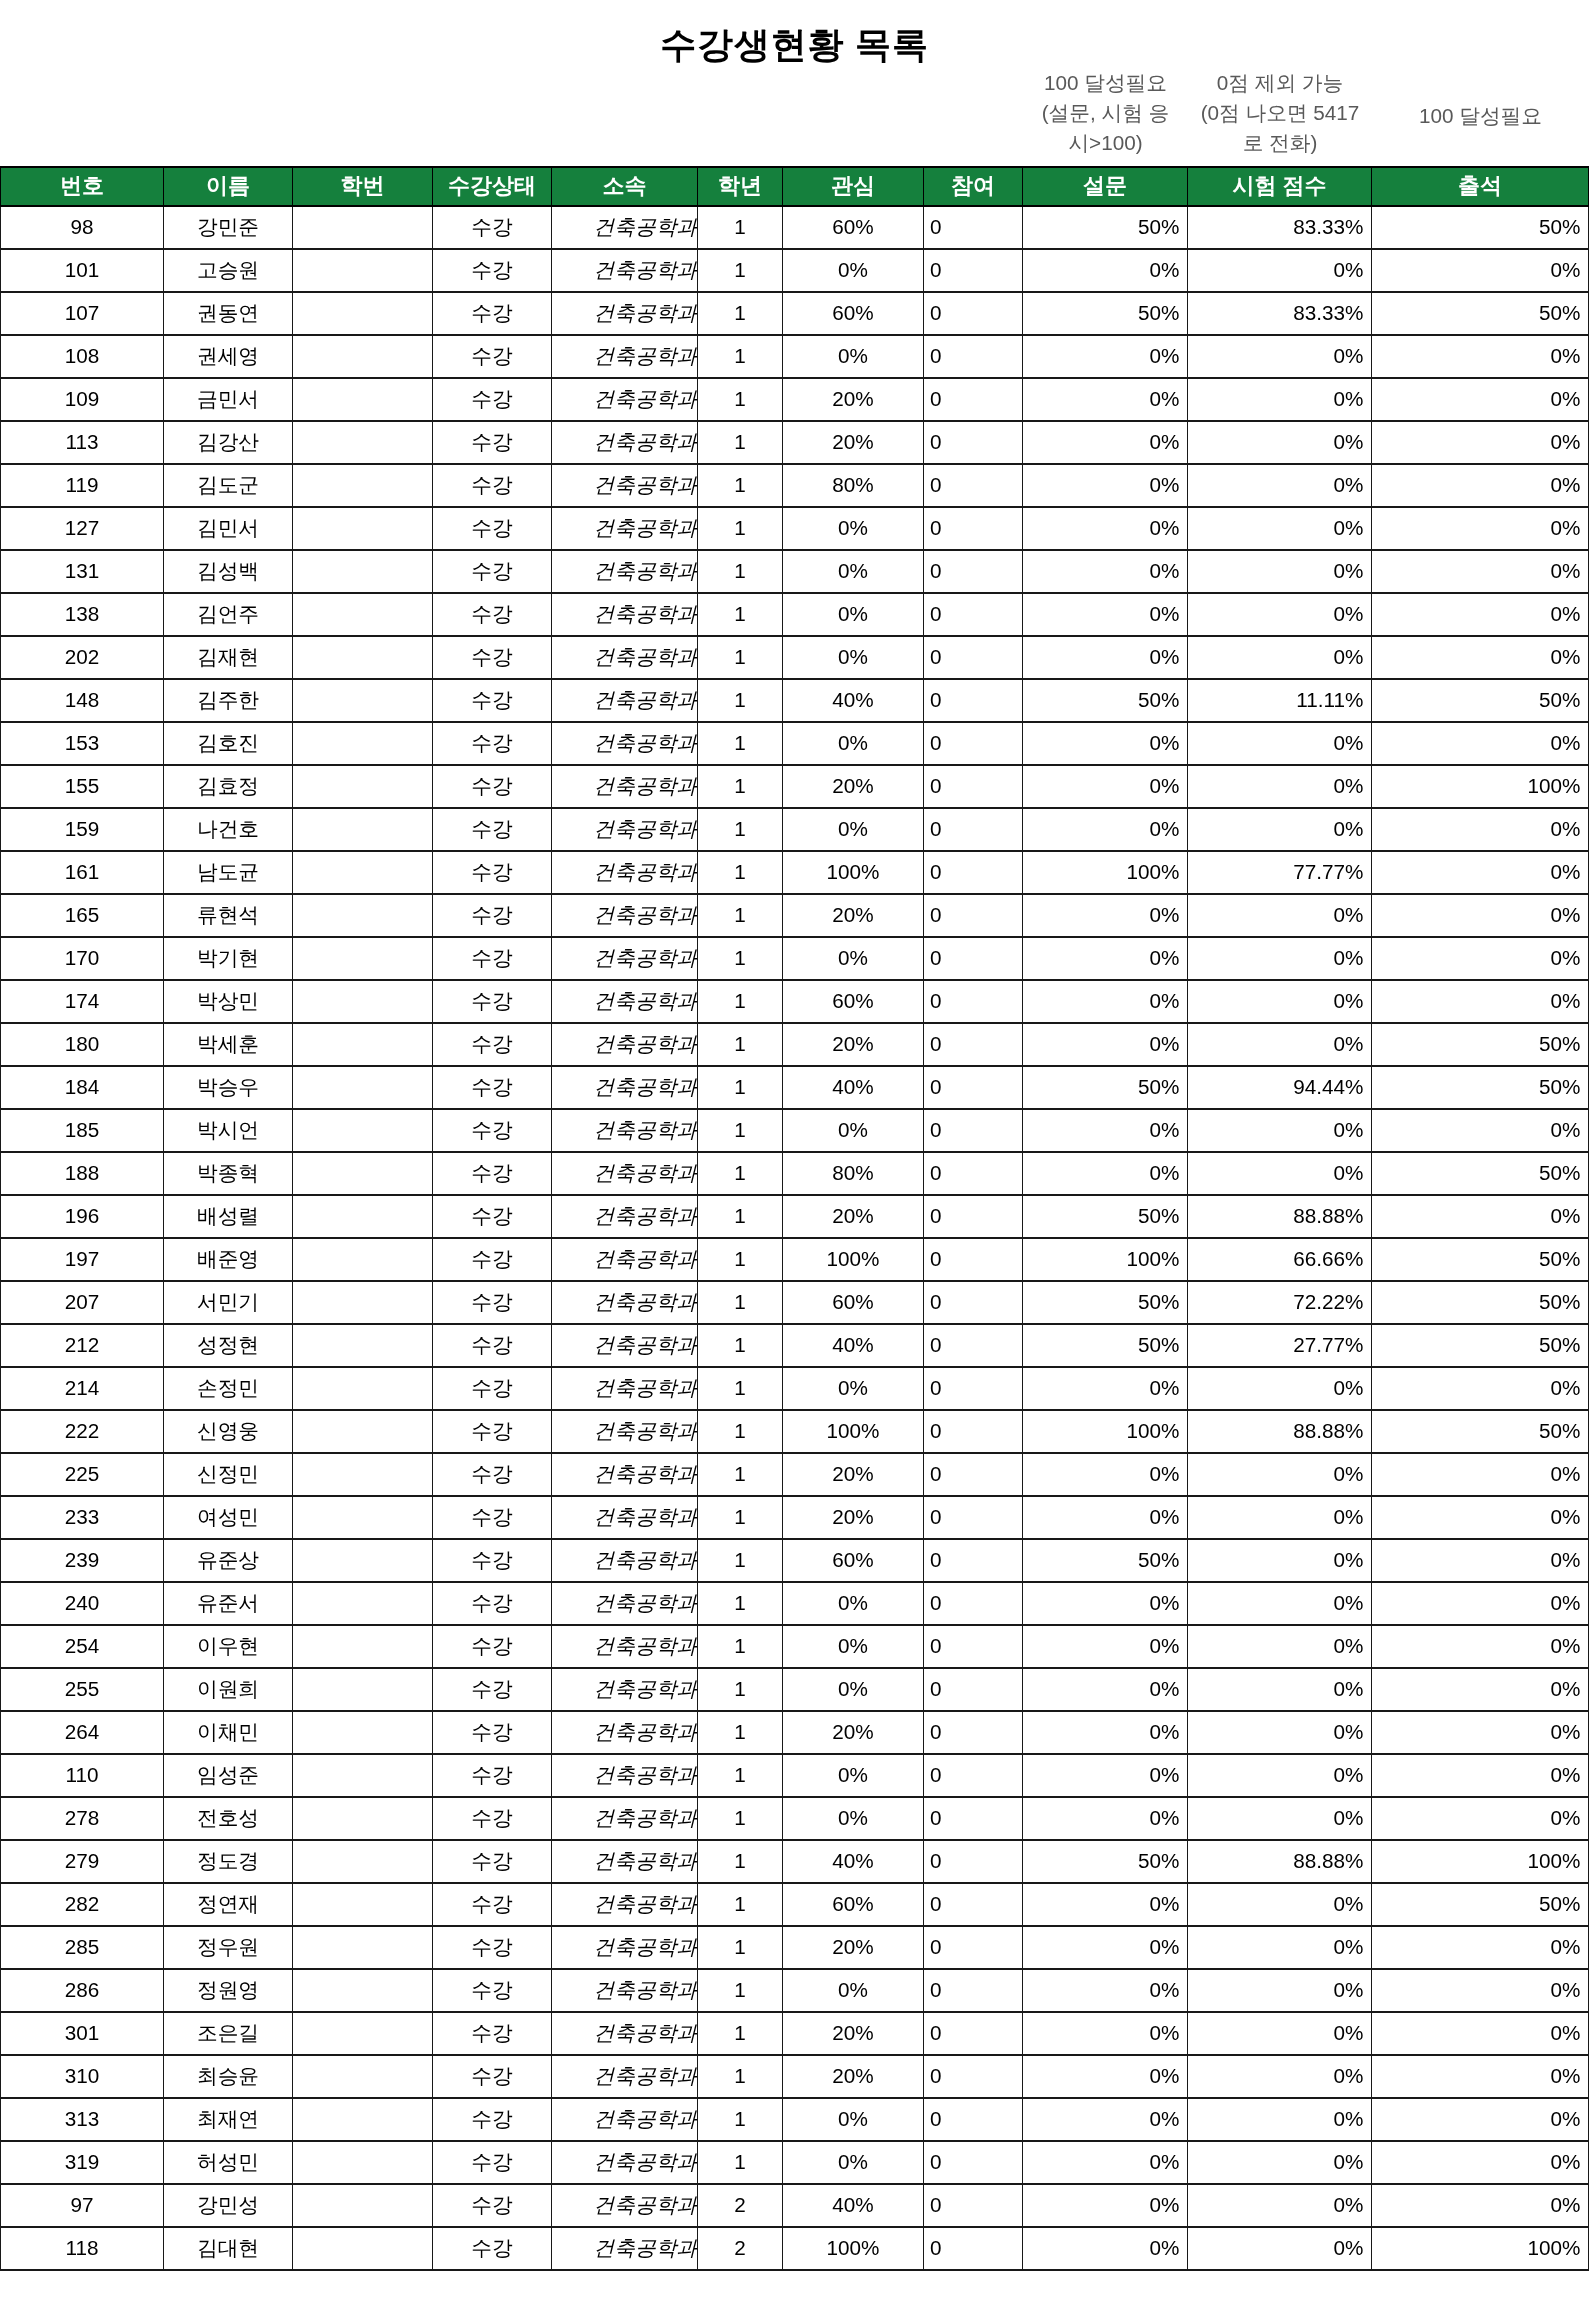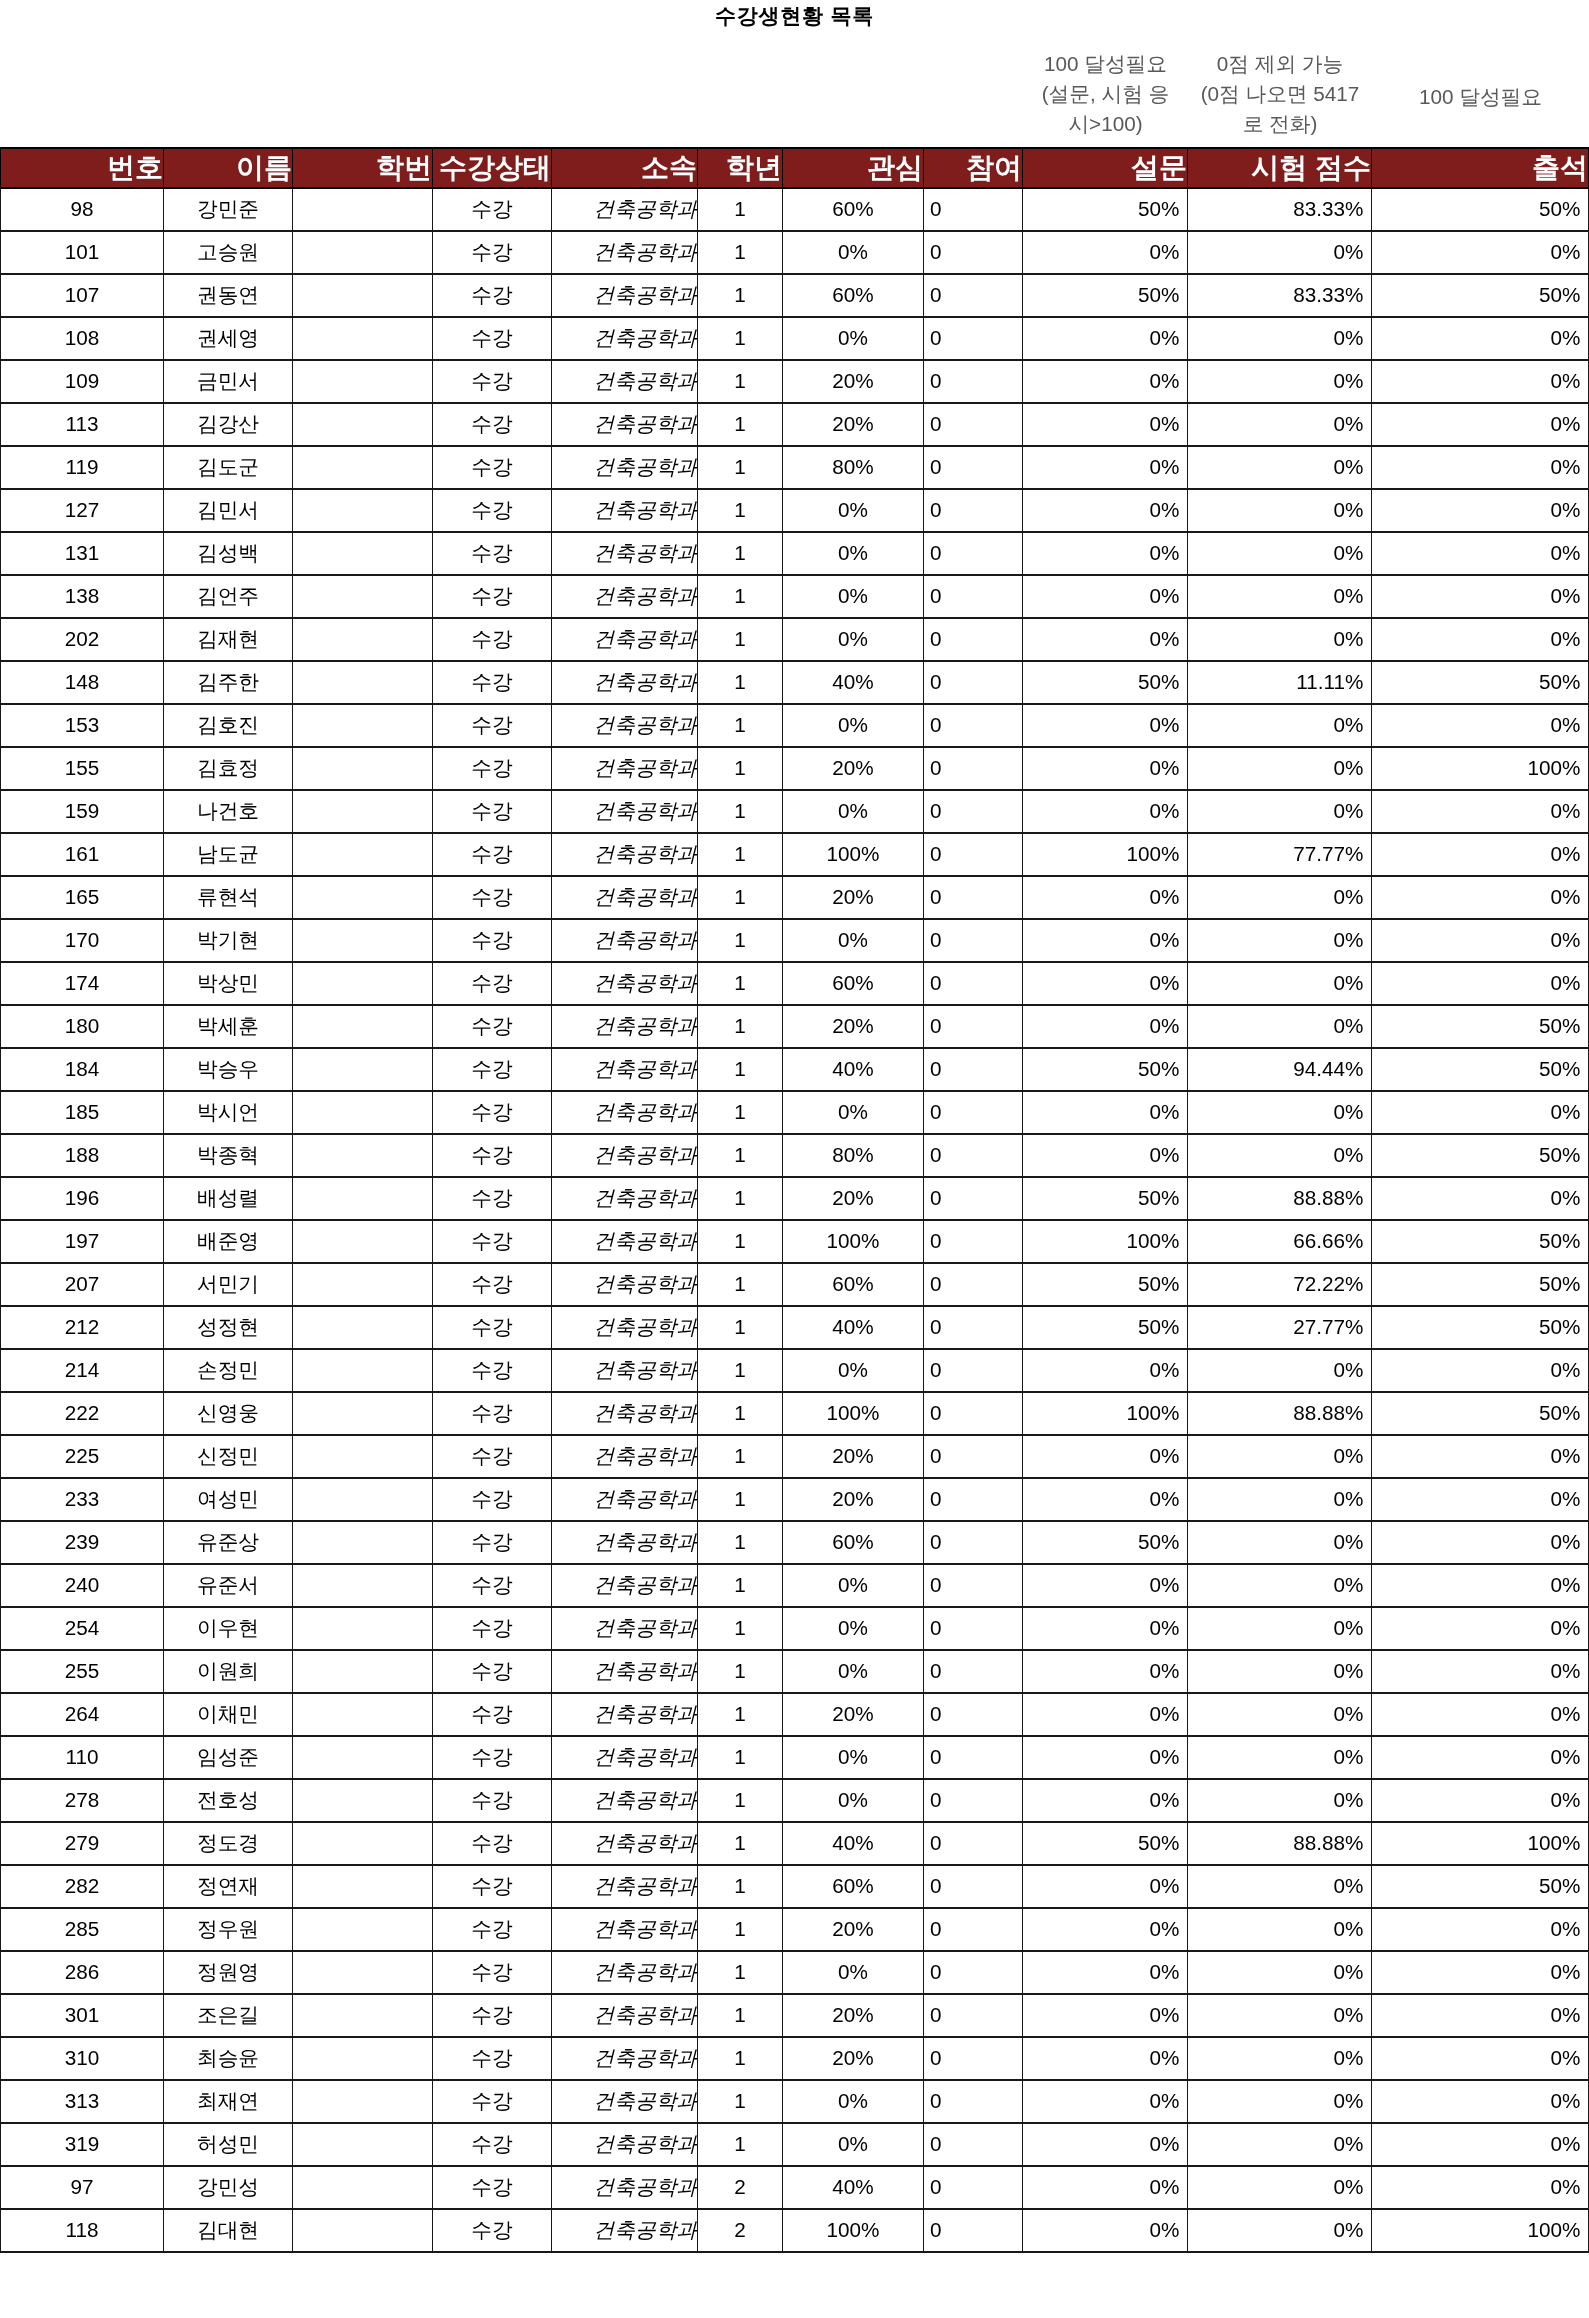--- a/index.html
+++ b/index.html
@@ -1,37 +1,37 @@
 <!DOCTYPE html>
 <html style="font-size:12.2px"><head>
 <meta charset="utf-8">
 <style>
   html,body{margin:0;padding:0;background:#ffffff;}
   body{font-family:"Liberation Sans","DejaVu Sans",sans-serif;color:#000;}
   .page{position:relative;width:1589px;height:2319px;overflow:hidden;background:#fff;}
-  .title{margin:0;padding-top:2px;height:44px;text-align:center;
-         font-size:21px;font-weight:bold;color:#000;letter-spacing:0.8px;}
+  .title{margin:0;padding-top:21px;height:44px;text-align:center;
+         font-size:36px;font-weight:bold;color:#000;letter-spacing:0.8px;}
   .notes-row{position:relative;height:96px;margin-top:3.1px;}
   .note{position:absolute;top:0;height:100%;display:flex;flex-direction:column;
         justify-content:flex-start;align-items:center;
         font-size:20.7px;font-weight:normal;color:#595959;line-height:30px;
         text-align:center;white-space:pre-line;}
   .note-survey{left:1023px;width:165px;}
   .note-exam{left:1150px;width:260px;}
   .note-attend{left:1372px;width:217px;justify-content:center;}
   table.students{table-layout:fixed;border-collapse:collapse;width:1589px;
                  font-size:20.7px;margin-top:1.5px;}
   col.c0{width:163px;} col.c1{width:129px;} col.c2{width:140px;}
   col.c3{width:119px;} col.c4{width:146px;} col.c5{width:85px;}
   col.c6{width:141px;} col.c7{width:99px;} col.c8{width:165px;}
   col.c9{width:184px;} col.c10{width:217px;}
   th,td{border:1.5px solid #181818;border-top-width:2.3px;border-bottom-width:2.3px;
         padding:0;overflow:hidden;}
-  th{background:#7f1d1d;color:#ffffff;font-weight:bold;font-size:28px;
-     height:37px;text-align:right;border-color:#000;}
+  th{background:#15803d;color:#ffffff;font-weight:bold;font-size:22px;
+     height:37px;text-align:center;border-color:#000;}
   td{height:41px;text-align:center;background:#fff;}
   td:nth-child(5){text-align:right;padding-left:7.7px;font-style:italic;}
   td:nth-child(8){text-align:left;padding-left:6.1px;}
   td:nth-child(9),td:nth-child(10),td:nth-child(11){text-align:right;padding-right:7.7px;}
 </style>
 </head>
 <body>
 
 <div class="page">
 

